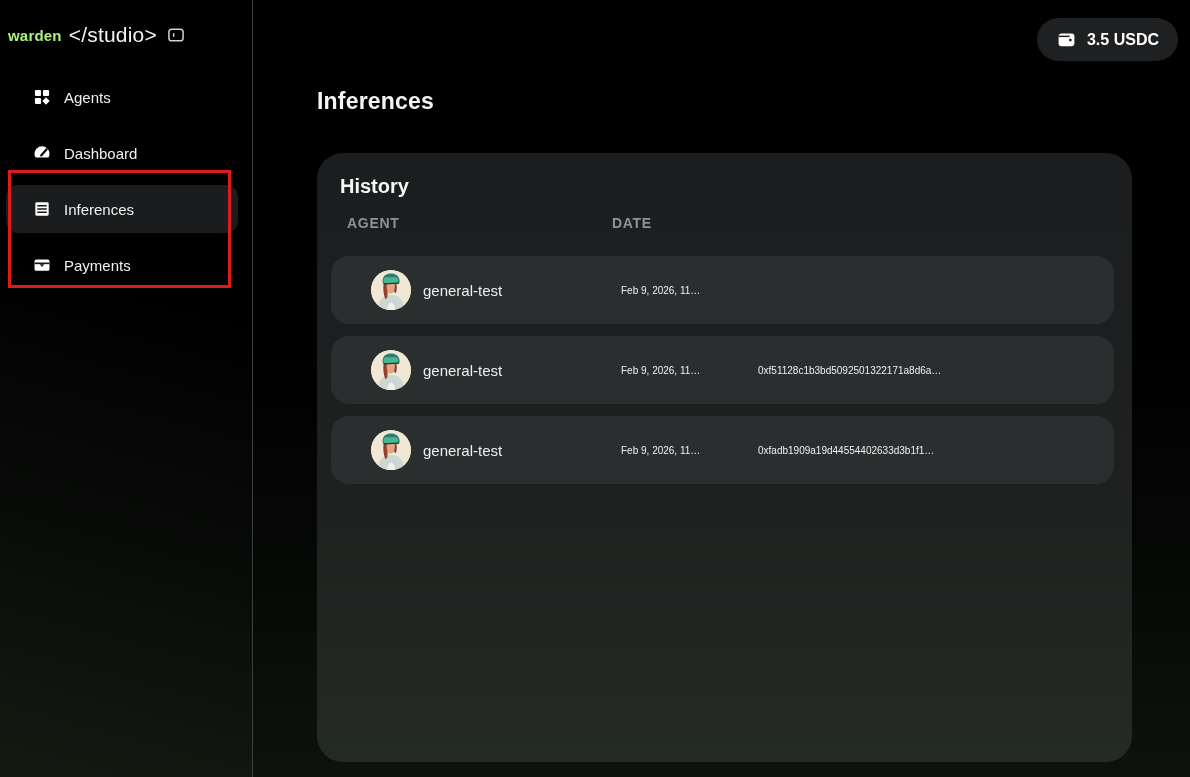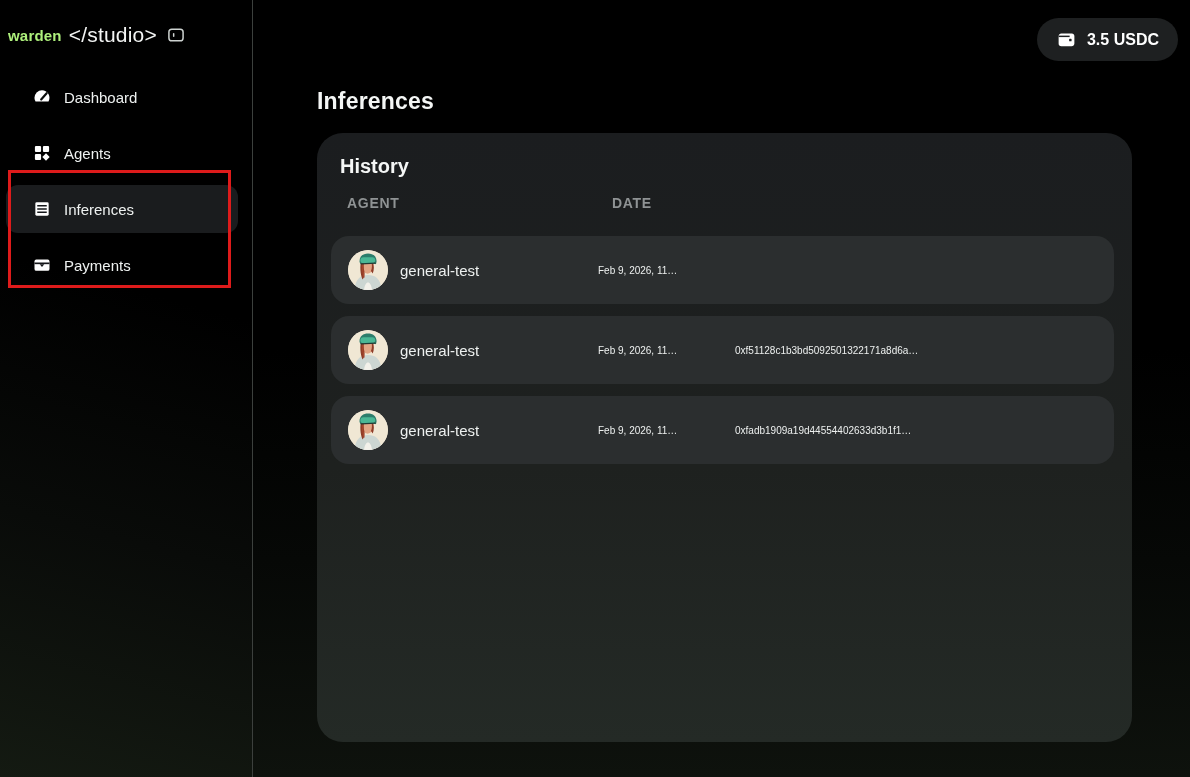--- a/index.html
+++ b/index.html
@@ -65,21 +65,21 @@
     color: #fff; font-size: 16px; font-weight: 700;
     font-family: inherit;
     cursor: pointer;
   }
   .balance-pill svg { width: 21px; height: 21px; }
 
   .content { padding: 90px 0 0 64px; }
   .page-title { font-size: 23px; line-height: 1; font-weight: 700; color: #f4f6f5; letter-spacing: .2px; }
 
   .history-card {
-    margin-top: 20px;
+    margin-top: 40px;
     width: 815px; height: 609px;
     border-radius: 26px;
     background: linear-gradient(180deg, #1b1d1f 0%, #1e211f 55%, #242a26 100%);
     padding-top: 22px;
     overflow: hidden;
   }
   .history-title { margin-left: 23px; font-size: 20px; font-weight: 700; color: #f4f6f5; }
 
   .cols {
     display: grid; grid-template-columns: 265px 144px 1fr;
@@ -90,21 +90,21 @@
     font-size: 14px; font-weight: 700; letter-spacing: .7px;
     color: #8f9394; text-transform: uppercase;
   }
 
   .row {
     height: 68px; margin: 0 18px 12px 14px;
     border-radius: 18px;
     background: #2b2e2f;
     display: grid; grid-template-columns: 52px 198px 137px 1fr;
     align-items: center;
-    padding-left: 17px;
+    padding-left: 40px;
     cursor: pointer;
   }
   .avatar {
     width: 40px; height: 40px; border-radius: 50%;
     overflow: hidden; background: #f0e7d4;
   }
   .cell { font-size: 10px; color: #edf0ef; white-space: nowrap; overflow: hidden; }
   .cell.agent-name { font-size: 15px; }
 </style>
 </head>
@@ -122,37 +122,37 @@
             <rect x="3.5" y="5" width="17" height="14" rx="3.5"></rect>
             <path d="M9.2 10.6v2.8"></path>
           </svg>
         </span>
       </button>
     </div>
 
     <ul class="nav">
       <li class="nav-item">
         <span class="nav-icon">
-          <svg viewBox="0 0 24 24">
-            <path fill="#fff" d="M12 4a9 9 0 0 0-9 9c0 1.6.4 3.1 1.2 4.4h15.6A9 9 0 0 0 12 4Z"></path>
-            <path stroke="#0b0d0c" stroke-width="2.6" stroke-linecap="round" d="M11 15 17.6 7.4"></path>
-          </svg>
-        </span>
-        <span>Dashboard</span>
-      </li>
-      <li class="nav-item">
-        <span class="nav-icon">
           <svg viewBox="0 0 24 24" fill="#fff">
             <rect x="3.5" y="3.5" width="7.4" height="7.4" rx="1.2"></rect>
             <rect x="13.1" y="3.5" width="7.4" height="7.4" rx="1.2"></rect>
             <rect x="3.5" y="13.1" width="7.4" height="7.4" rx="1.2"></rect>
             <path d="M16.8 12.4l4.4 4.4-4.4 4.4-4.4-4.4z"></path>
           </svg>
         </span>
         <span>Agents</span>
+      </li>
+      <li class="nav-item">
+        <span class="nav-icon">
+          <svg viewBox="0 0 24 24">
+            <path fill="#fff" d="M12 4a9 9 0 0 0-9 9c0 1.6.4 3.1 1.2 4.4h15.6A9 9 0 0 0 12 4Z"></path>
+            <path stroke="#0b0d0c" stroke-width="2.6" stroke-linecap="round" d="M11 15 17.6 7.4"></path>
+          </svg>
+        </span>
+        <span>Dashboard</span>
       </li>
       <li class="nav-item active">
         <span class="nav-icon">
           <svg viewBox="0 0 24 24">
             <rect x="4" y="4" width="16" height="16" rx="1.6" fill="#fff"></rect>
             <g stroke="#15171a" stroke-width="1.8">
               <path d="M6.3 8.2h11.4M6.3 12h11.4M6.3 15.8h11.4"></path>
             </g>
           </svg>
         </span>

